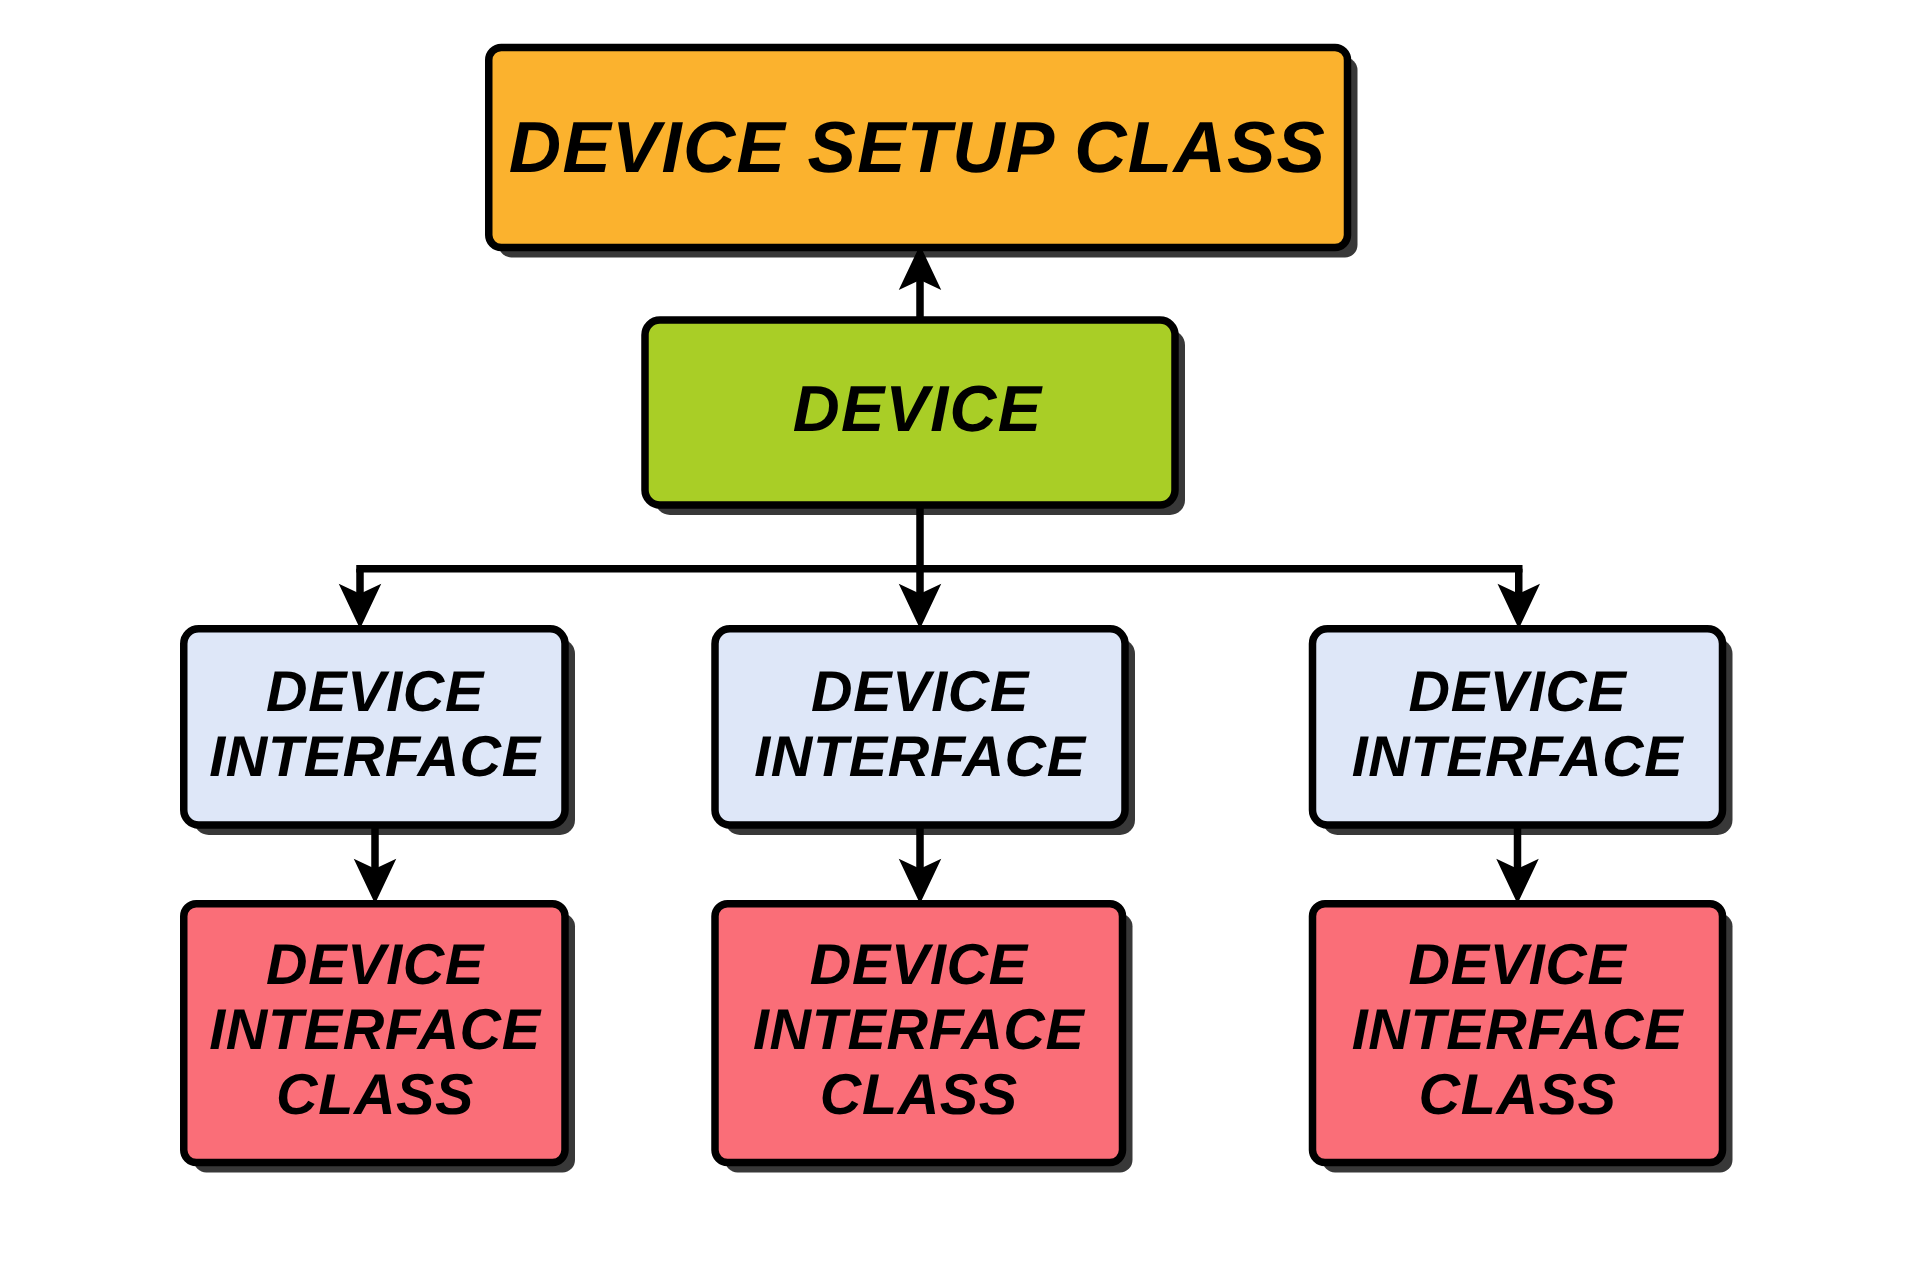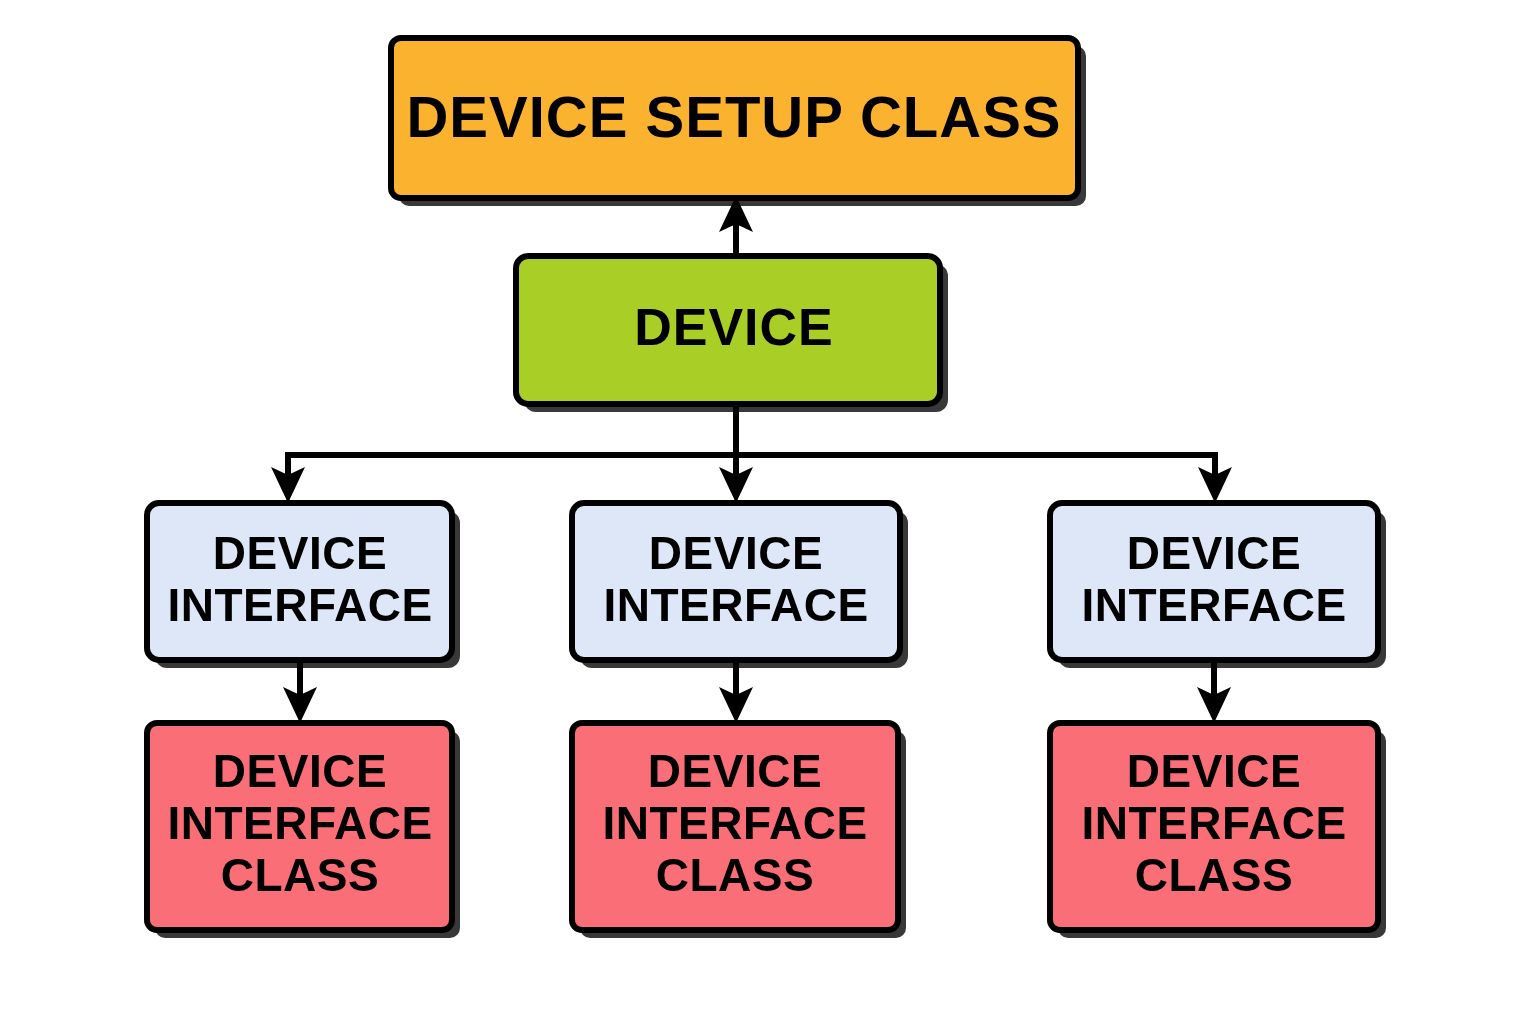--- a/index.html
+++ b/index.html
@@ -11,20 +11,21 @@
     width: 1536px;
     height: 1024px;
     font-family: "Liberation Sans", sans-serif;
     overflow: hidden;
   }
   #diagram-root {
     position: relative;
     width: 1536px;
     height: 1024px;
     background: #ffffff;
+    font-style: italic;
   }
   svg#diagram-svg {
     position: absolute;
     top: 0;
     left: 0;
     width: 1536px;
     height: 1024px;
     display: block;
   }
   .node-shadow {

